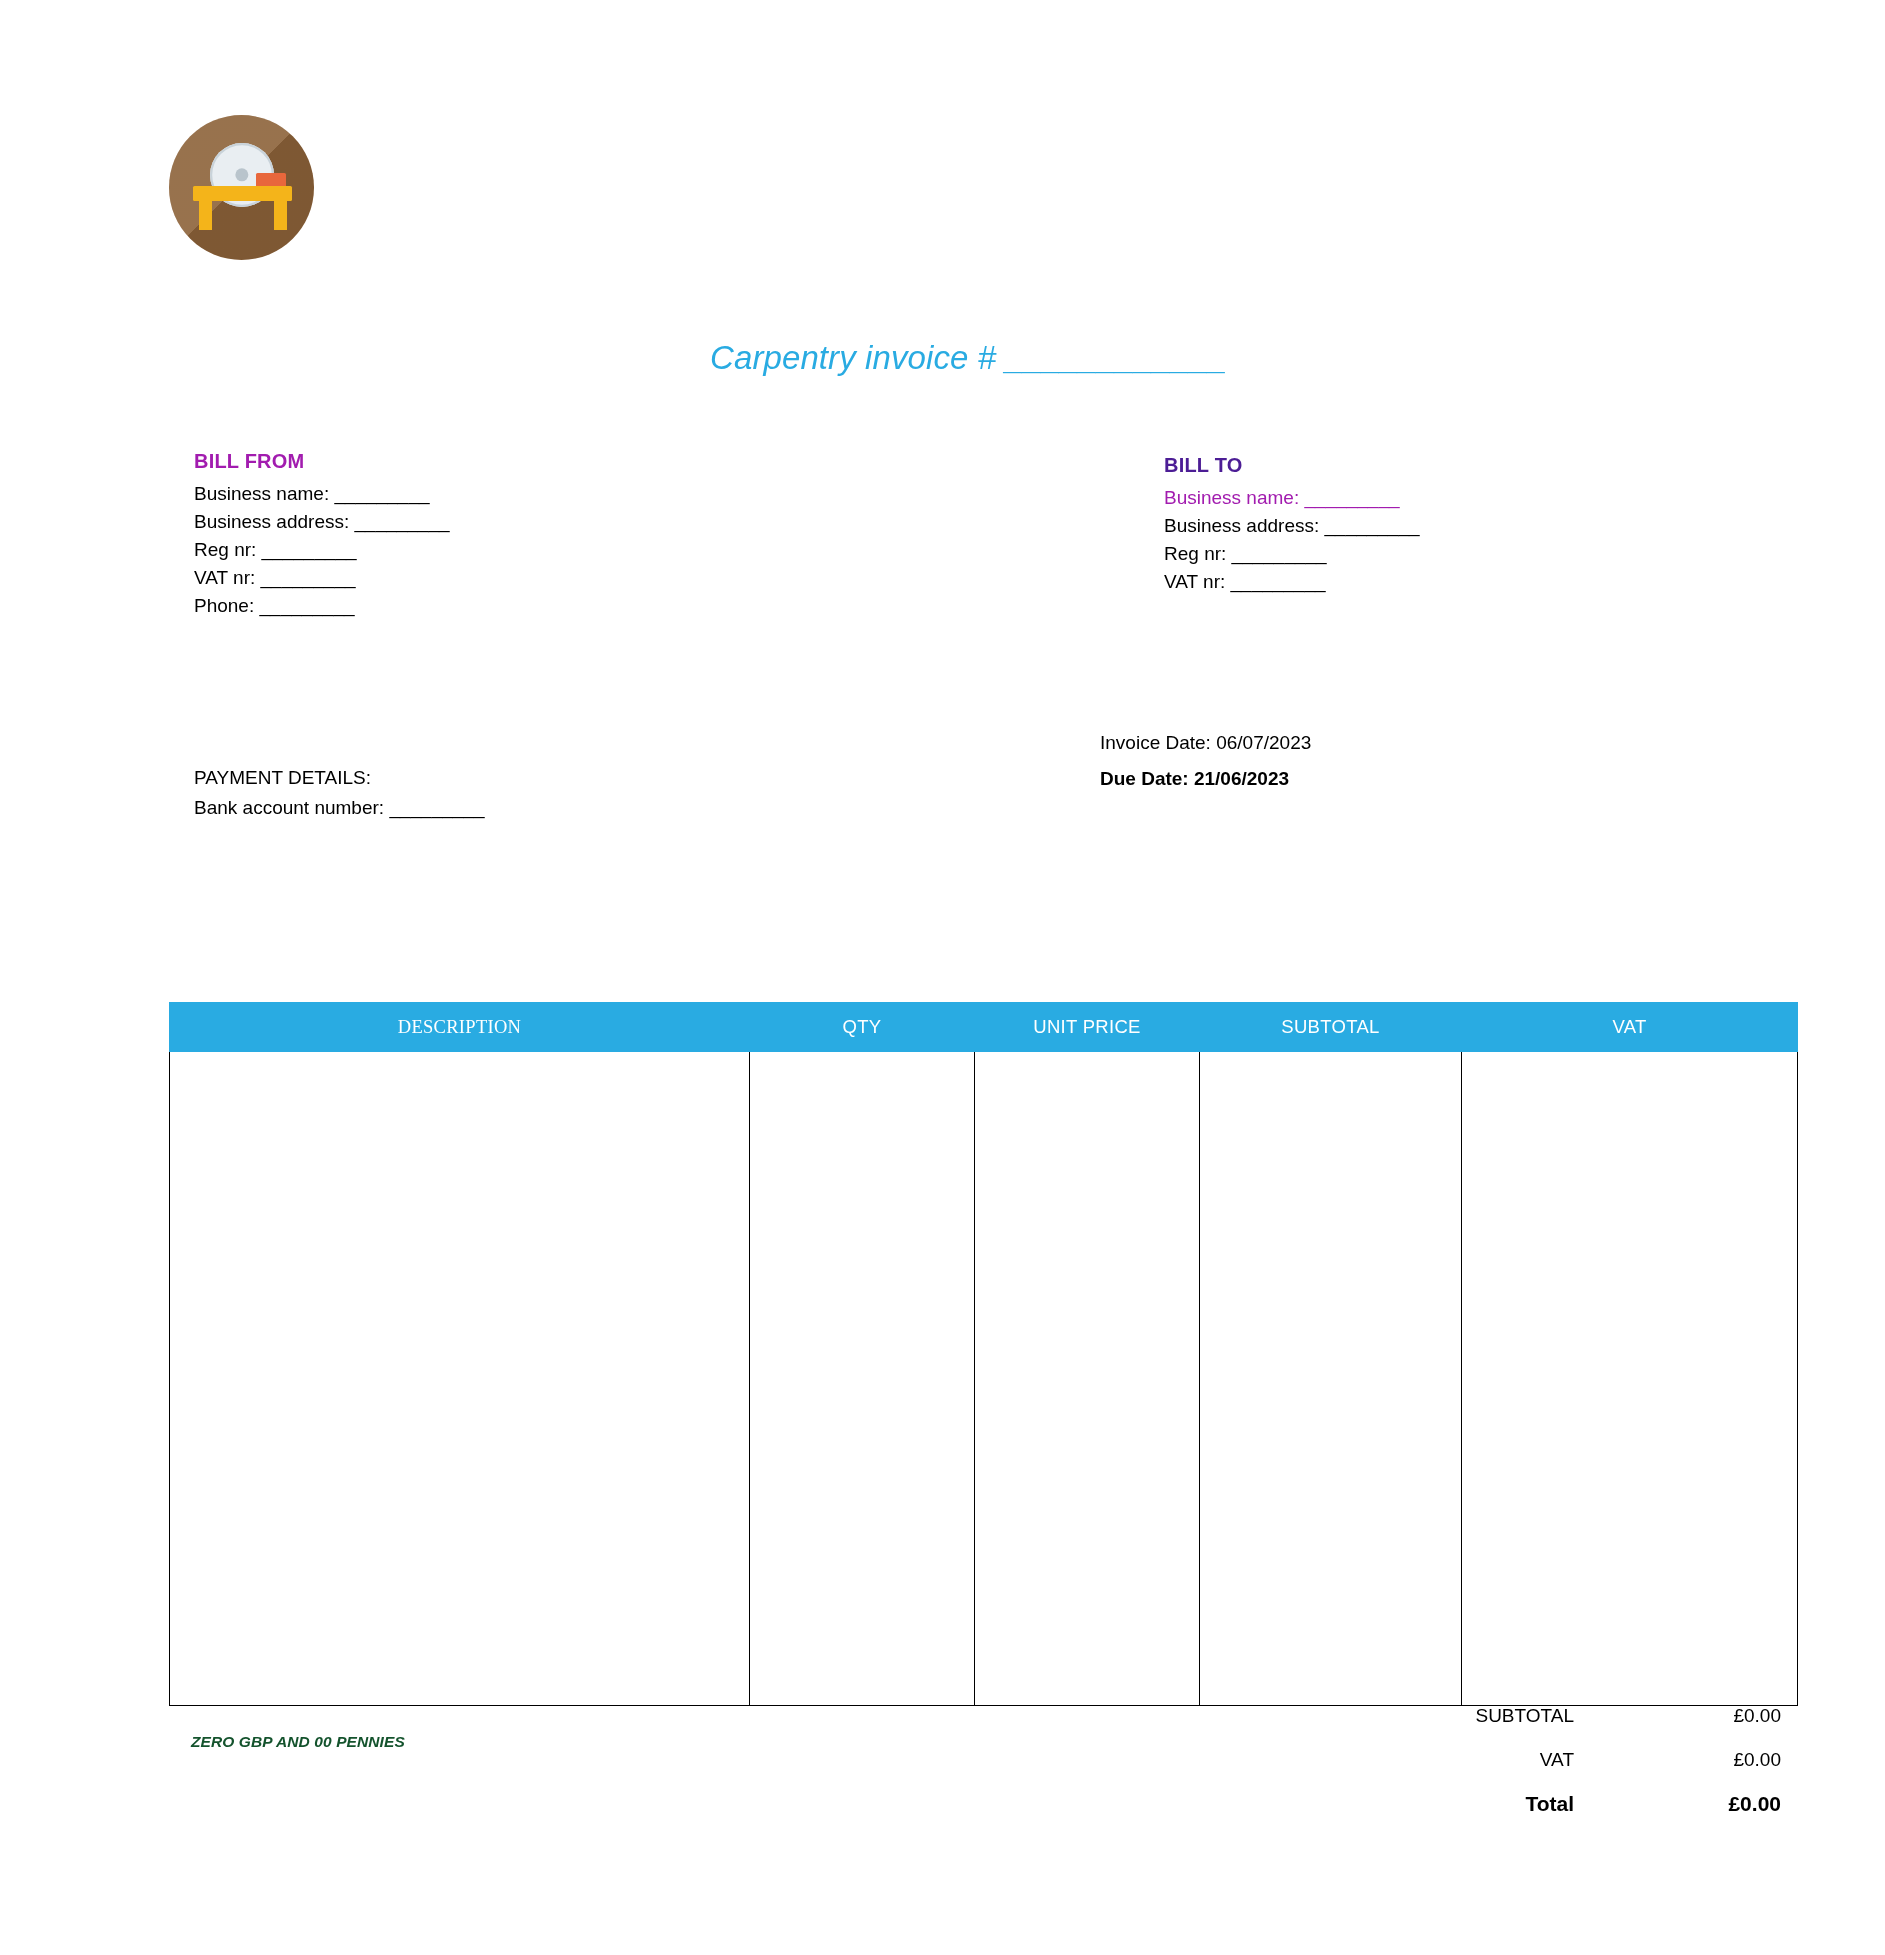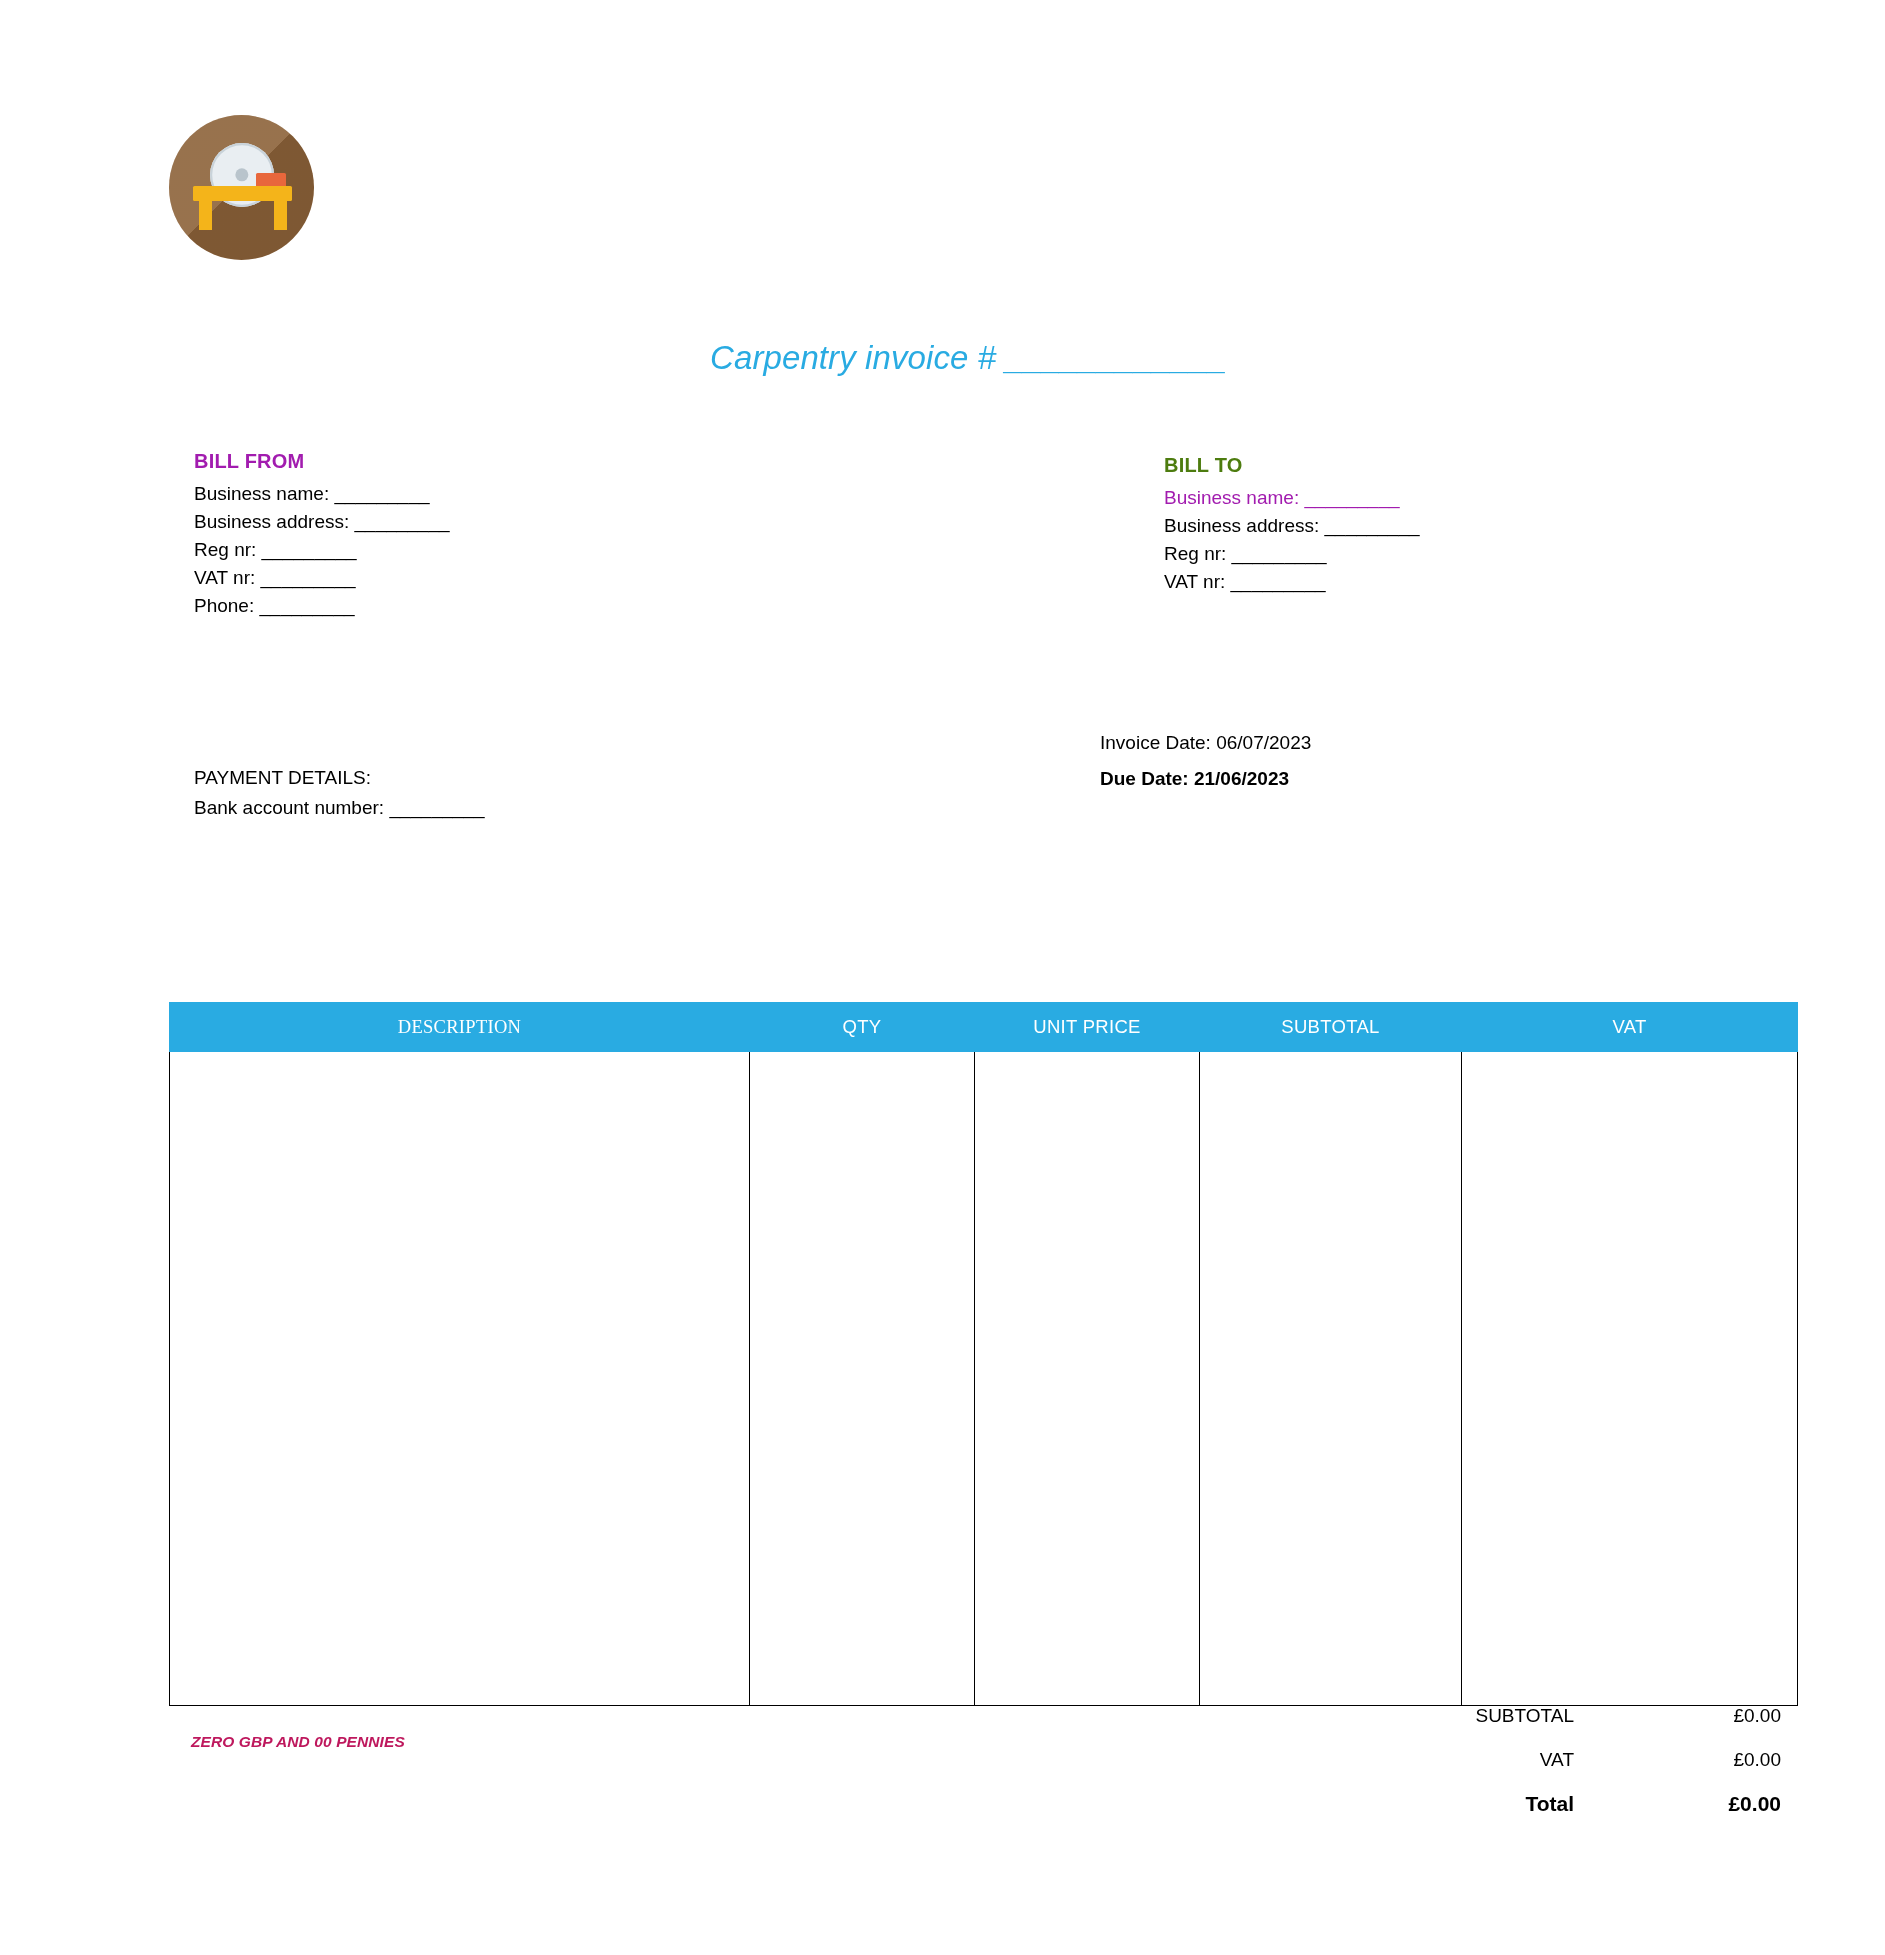--- a/index.html
+++ b/index.html
@@ -124,21 +124,21 @@
     width: 518px;
   }
   #bill-from .block-heading { margin-bottom: 7.4px; }
 
   #bill-to {
     position: absolute;
     left: 1164px;
     top: 454px;
     width: 518px;
   }
-  #bill-to .block-heading { margin-bottom: 7.4px; color: #4d7c0f; }
+  #bill-to .block-heading { margin-bottom: 7.4px; color: #4c1d95; }
 
   
   #dates {
     position: absolute;
     left: 1100px;
     top: 725px;
   }
   #dates .line { line-height: 36px; }
   .bold { font-weight: bold; }
 
@@ -198,21 +198,21 @@
   .total-row.grand { font-weight: bold; font-size: 21px; }
 
   
   #amount-words {
     position: absolute;
     left: 191px;
     top: 1733px;
     font-size: 15.5px;
     font-style: italic;
     font-weight: bold;
-    color: #be185d;
+    color: #14532d;
     letter-spacing: 0.1px;
   }
 </style>
 </head>
 <body>
 
 <div class="page">
 
   <div class="logo">
     <div class="logo-circle">

